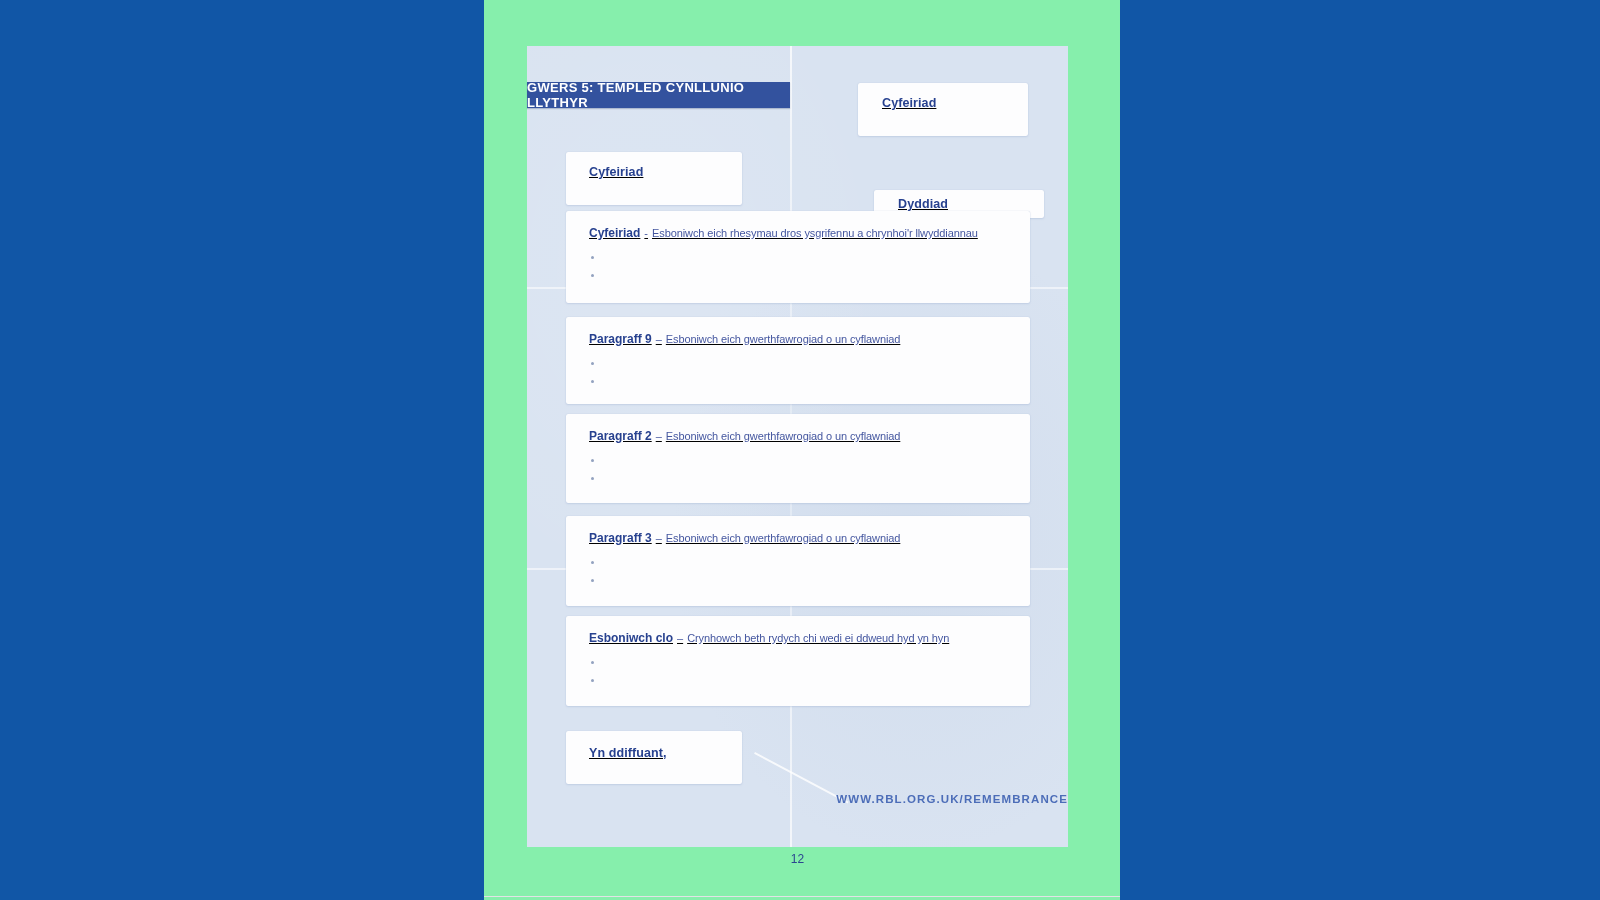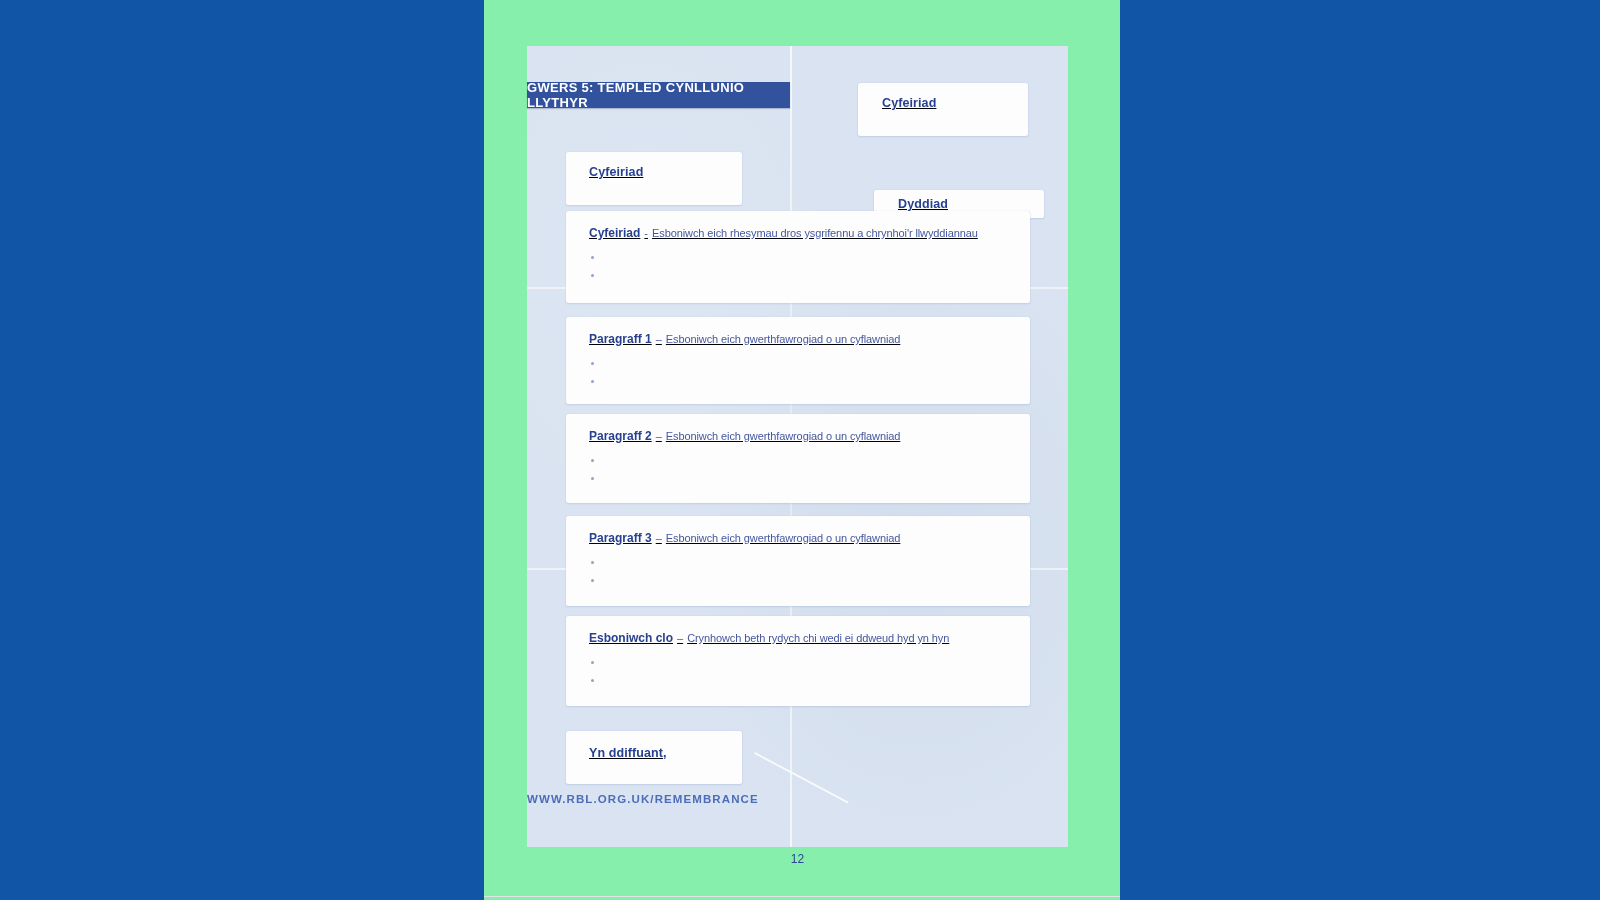--- a/index.html
+++ b/index.html
@@ -79,21 +79,21 @@
   .sec-sep{color:var(--body-text,#44569f);font-size:11px;margin:0 4px;}
   .sec-d{color:var(--body-text,#44569f);font-size:11px;letter-spacing:-0.1px;}
   .bullet{
     position:absolute;left:25px;width:3px;height:3px;border-radius:50%;
     background:#93a2c0;
   }
   .b1{top:45px;}
   .b2{top:63px;}
   
   .footer-url{
-    position:absolute;left:0;top:747px;width:541px;text-align:left;z-index:2;
+    position:absolute;left:0;top:747px;width:541px;text-align:right;z-index:2;
     color:var(--footer-link,#4c6db8);font-weight:bold;font-size:11.5px;letter-spacing:1.1px;
   }
   .pagenum{
     position:absolute;left:43px;top:852px;width:541px;text-align:center;
     color:var(--page-number,#2c4590);font-size:12px;
   }
 </style>
 </head>
 <body>
 
@@ -125,21 +125,21 @@
       <div class="box box-section sec-0">
         <div class="sec-line">
           <span class="sec-h">Cyfeiriad</span><span class="sec-sep">-</span><span class="sec-d">Esboniwch eich rhesymau dros ysgrifennu a chrynhoi'r llwyddiannau</span>
         </div>
         <span class="bullet b1"></span>
         <span class="bullet b2"></span>
       </div>
 
       <div class="box box-section sec-1">
         <div class="sec-line">
-          <span class="sec-h">Paragraff 1</span><span class="sec-sep">–</span><span class="sec-d">Esboniwch eich gwerthfawrogiad o un cyflawniad</span>
+          <span class="sec-h">Paragraff 9</span><span class="sec-sep">–</span><span class="sec-d">Esboniwch eich gwerthfawrogiad o un cyflawniad</span>
         </div>
         <span class="bullet b1"></span>
         <span class="bullet b2"></span>
       </div>
 
       <div class="box box-section sec-2">
         <div class="sec-line">
           <span class="sec-h">Paragraff 2</span><span class="sec-sep">–</span><span class="sec-d">Esboniwch eich gwerthfawrogiad o un cyflawniad</span>
         </div>
         <span class="bullet b1"></span>

